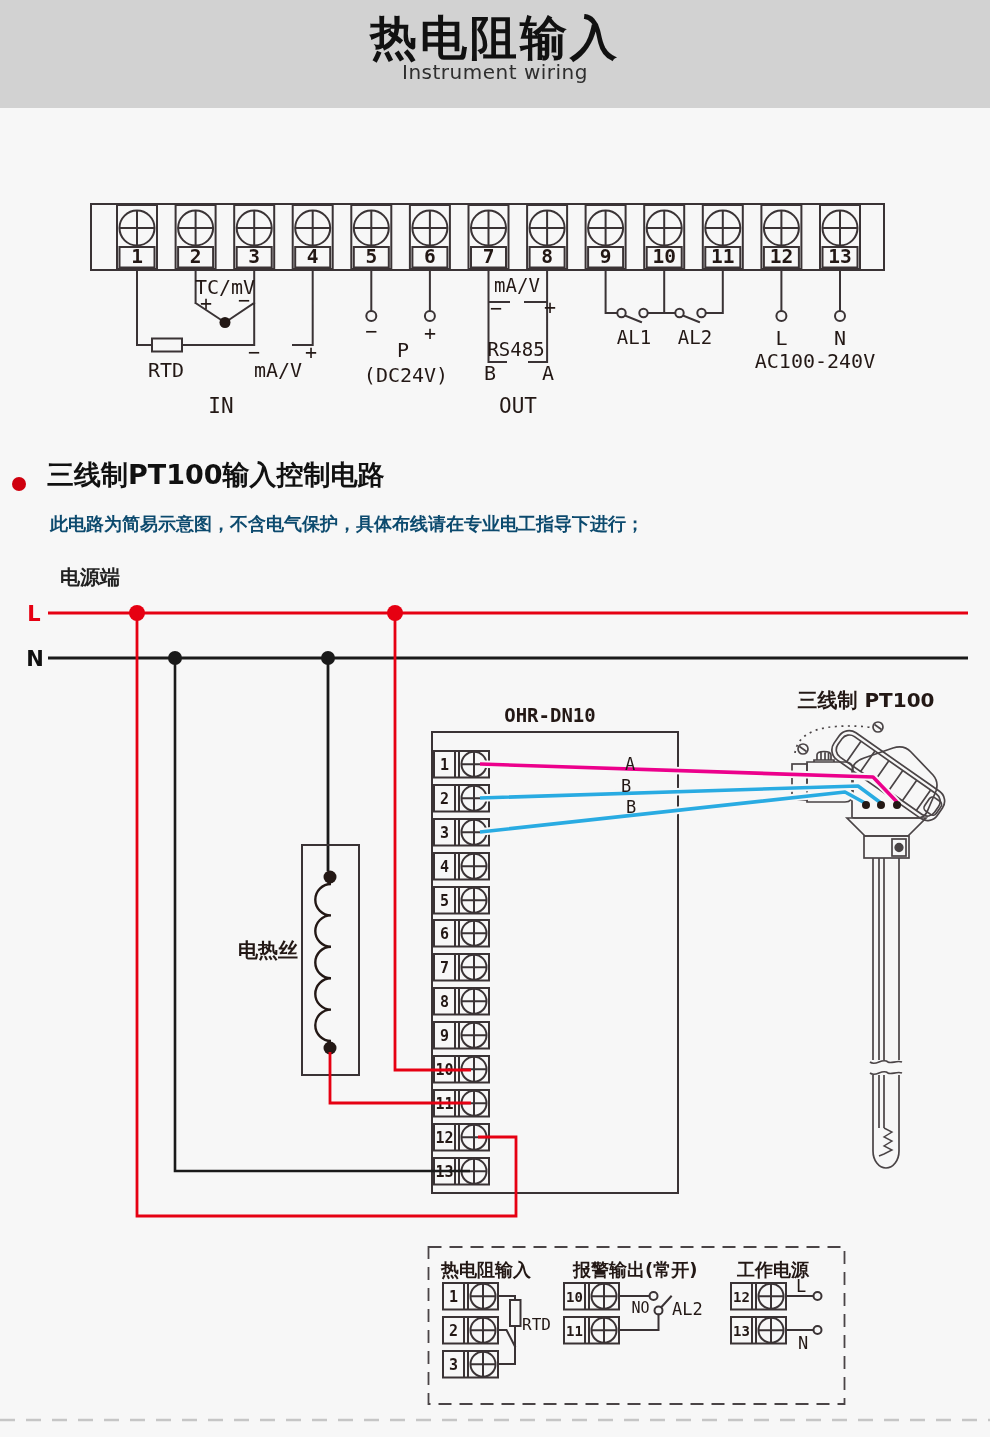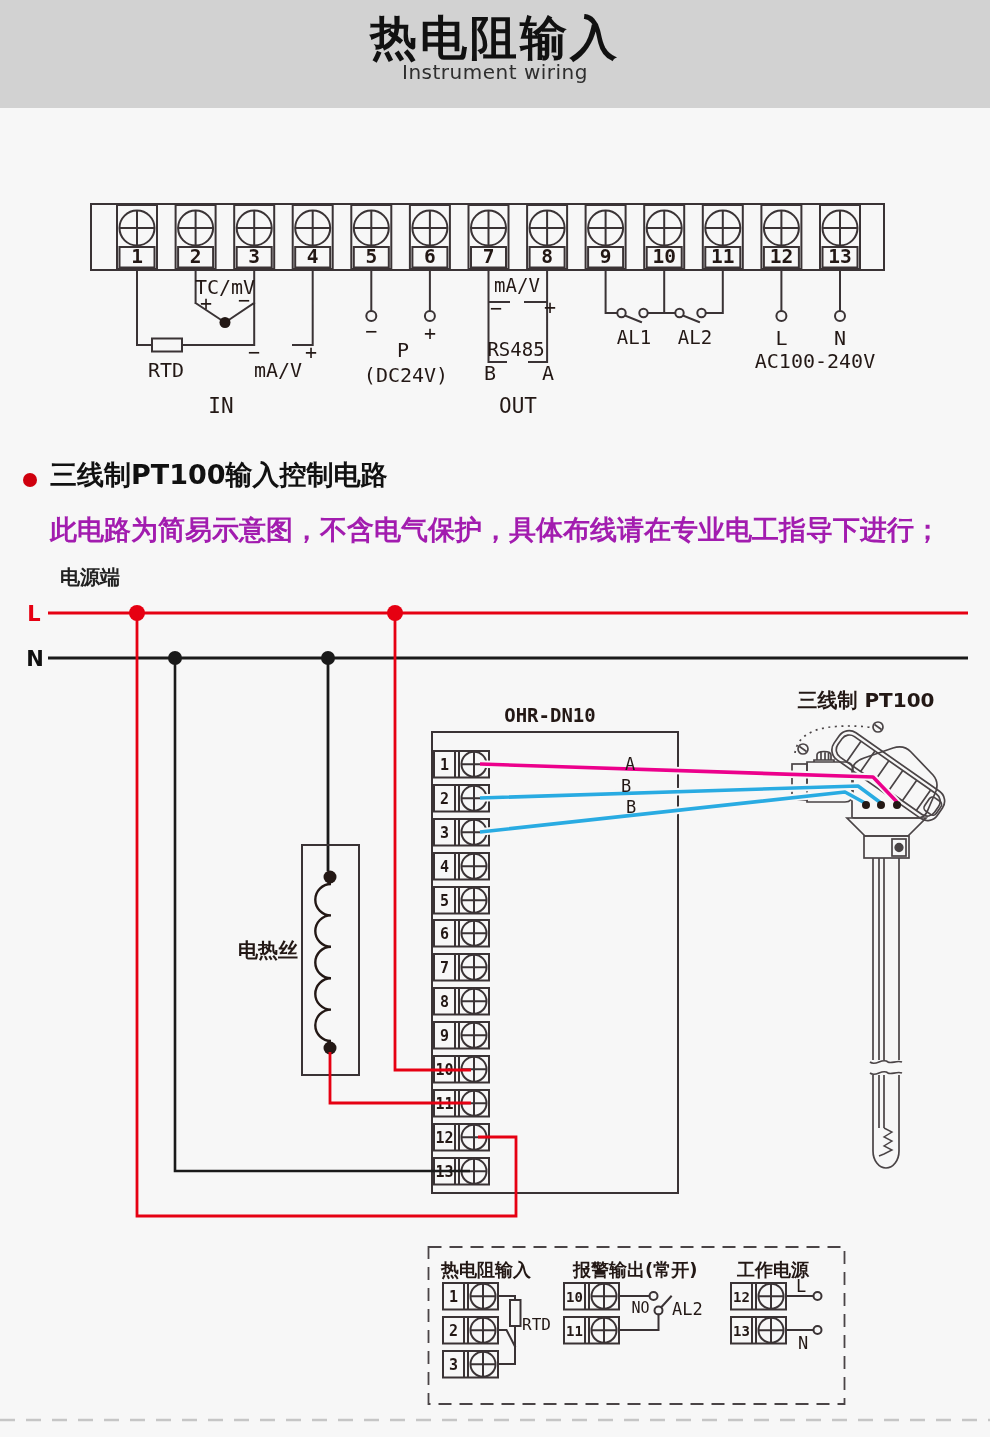--- a/index.html
+++ b/index.html
@@ -1,24 +1,24 @@
 <!DOCTYPE html>
 <html><head>
 <meta charset="utf-8">
 <style>
   html,body{margin:0;padding:0;background:#e9e9e9;}
   .page{position:relative;width:990px;height:1437px;background:#f7f7f7;overflow:hidden;
         font-family:"DejaVu Sans","Liberation Sans",sans-serif;}
   .hdr{position:absolute;left:0;top:0;width:990px;height:108px;background:#d2d2d2;text-align:center;}
   .hdr .t{font-size:47px;font-weight:bold;color:#111;letter-spacing:3px;padding-top:12px;line-height:52px;}
   .hdr .s{font-size:20px;color:#2e2e2e;margin-top:-4px;letter-spacing:0.5px;}
-  .h2wrap{position:absolute;left:23px;top:458px;display:flex;align-items:center;}
+  .h2wrap{position:absolute;left:12px;top:458px;display:flex;align-items:flex-end;gap:8px;}
   .dot{width:14px;height:14px;border-radius:50%;background:#cf000e;margin-top:10px;margin-right:13px;flex:none;}
   .h2{font-size:27px;font-weight:bold;color:#111;line-height:33px;}
-  .note{position:absolute;left:50px;top:512px;font-size:27px;font-weight:bold;color:#a21caf;}
+  .note{position:absolute;left:50px;top:512px;font-size:18px;font-weight:bold;color:#0c4a6e;}
   .pwr{position:absolute;left:28px;top:564px;font-size:20px;font-weight:600;color:#222;margin-left:32px;}
   svg{position:absolute;left:0;top:0;}
   .st{stroke:#3a3335;stroke-width:2;fill:none;stroke-linecap:square;}
   .mono{font-family:"DejaVu Sans Mono","Liberation Mono",monospace;fill:#231815;}
   .num{font-family:"DejaVu Sans Mono","Liberation Mono",monospace;font-weight:bold;fill:#231815;}
   .cjk{font-family:"DejaVu Sans","Liberation Sans",sans-serif;font-weight:600;fill:#231815;}
   text{text-anchor:middle;}
   .ls{text-anchor:start;}
 </style>
 </head>

